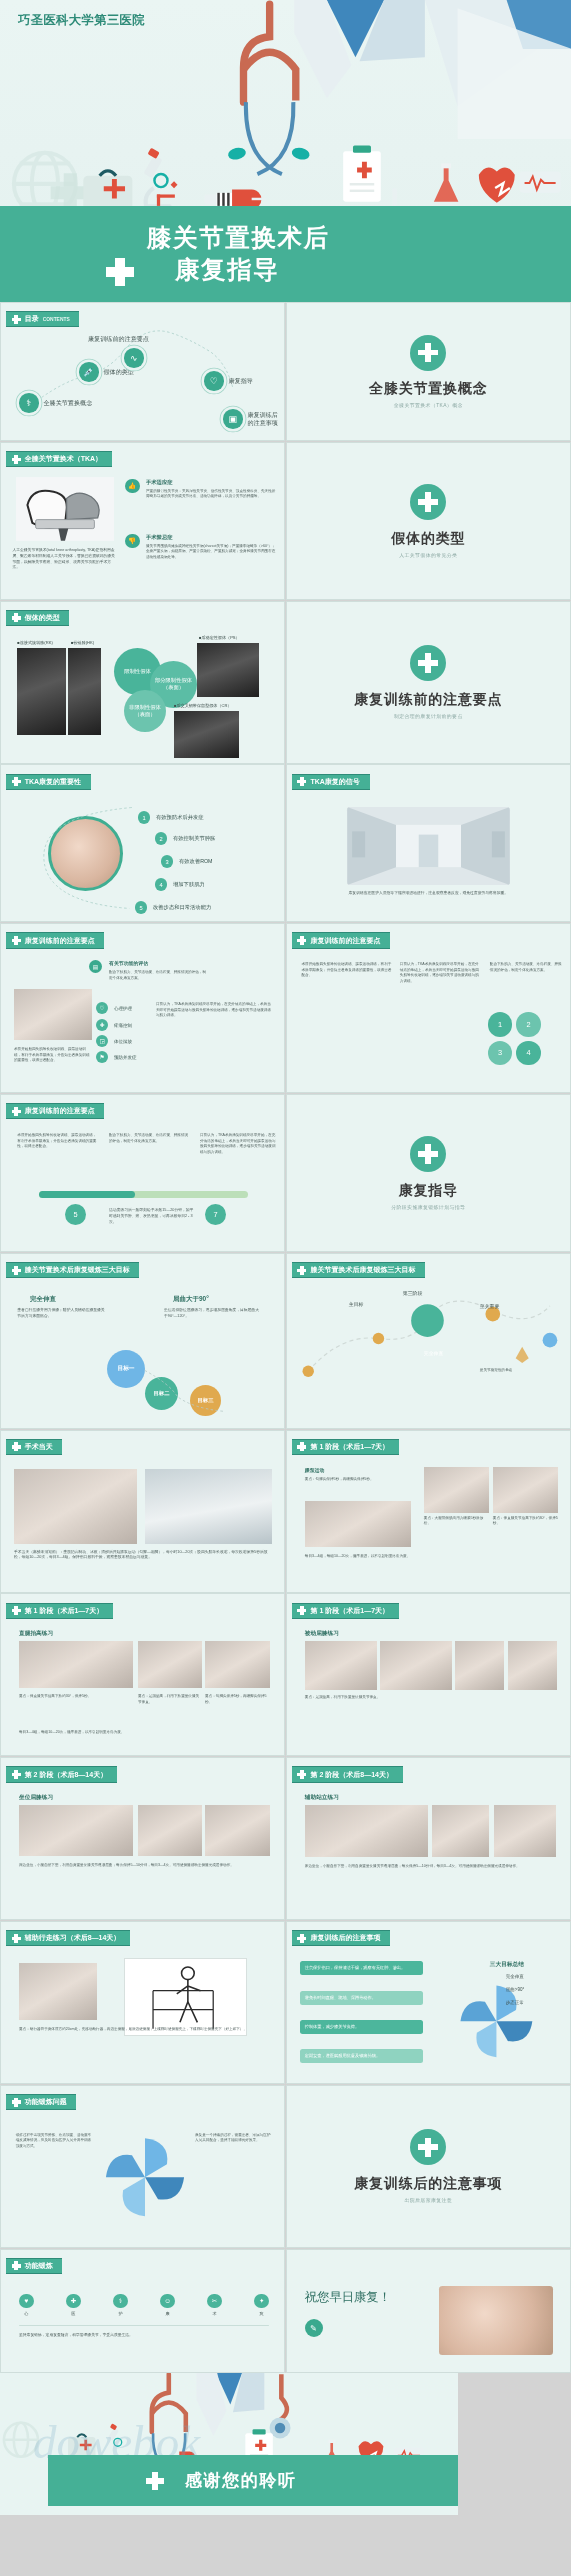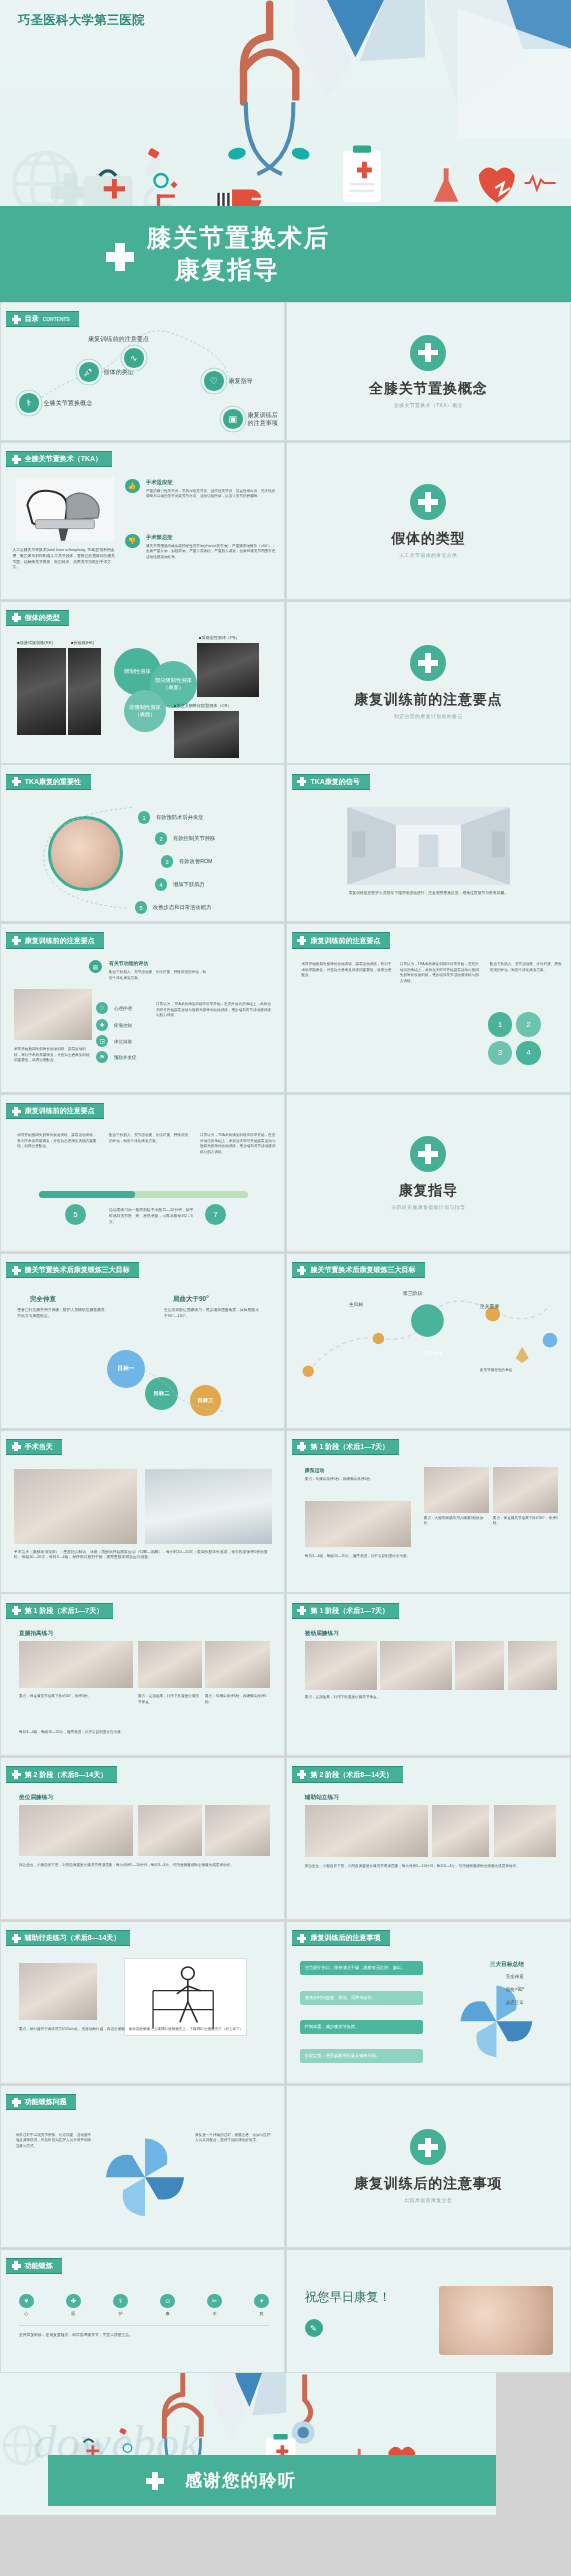--- a/index.html
+++ b/index.html
@@ -10,21 +10,21 @@
   }
   .page { width: 572px; position: relative; background: #d3d3d3; }
 
   
   .cover { width: 572px; height: 302px; background: #e8f4f2; position: relative; overflow: hidden; }
   .cover-bg { position: absolute; inset: 0; background: linear-gradient(180deg,#eaf5f3 0%,#e4f1ef 100%); }
   .hospital-name { position: absolute; left: 18px; top: 12.3px; font-size: 12.3px; font-weight: bold; color: #2e8b78; letter-spacing: 0.4px; z-index: 6; }
   .cover-art { position: absolute; inset: 0; z-index: 2; }
   .title-band { position: absolute; left: 0; top: 206px; width: 572px; height: 96px; background: #45b096; z-index: 5;
                 display: flex; align-items: center; }
-  .title-inner { display: flex; align-items: center; gap: 13px; padding-left: 106px; }
+  .title-inner { display: flex; align-items: flex-end; gap: 13px; padding-left: 106px; }
   .plus { width: 28px; height: 28px; position: relative; flex: 0 0 auto; margin-top: 5.7px; }
   .plus:before, .plus:after { content: ""; position: absolute; background: #fff; }
   .plus:before { left: 9px; top: 0; width: 9.8px; height: 28px; }
   .plus:after { left: 0; top: 9px; width: 28px; height: 9.8px; }
   .title-text { color: #fff; font-size: 24.5px; font-weight: bold; line-height: 1.32; letter-spacing: 1.6px; }
   .title-text .l2 { display: block; padding-left: 28px; }
 
   
   .grid { display: flex; flex-wrap: wrap; width: 572px; }
   .card { width: 285px; background: #e9f4f2; border: 0.8px solid #cfdedb;
@@ -86,21 +86,21 @@
   .chip { position: absolute; background: #4cb69c; color: #fff; border-radius: 2.5px;
           font-size: 4.2px; line-height: 1.45; padding: 4.1px 4.9px; }
   .chip.lite { background: #8fd3c0; }
 
   .bar { position: absolute; height: 7.4px; border-radius: 4.1px; background: #bcdfb9; }
   .bar .fill { height: 100%; border-radius: 4.1px; background: #3fae92; }
 
   .goal-circ { position: absolute; border-radius: 50%; display:flex; align-items:center; justify-content:center;
                color:#fff; font-size: 5.7px; font-weight: bold; }
 
-  .footer { width: 496px; height: 142px; background: #e8f4f2; position: relative; overflow: hidden; }
+  .footer { width: 458px; height: 142px; background: #e8f4f2; position: relative; overflow: hidden; }
   .footer-band { position: absolute; left: 0; top: 82px; width: 572px; height: 51px; background: #45b096;
                  display: flex; align-items: center; gap: 21px; padding-left: 98px; margin-left: 48px; }
   .footer-band .plus2 { width: 18px; height: 18px; position: relative; }
   .footer-band .plus2:before, .footer-band .plus2:after { content:""; position:absolute; background:#fff; }
   .footer-band .plus2:before { left: 5.7px; top: 0; width: 6.5px; height: 18px; }
   .footer-band .plus2:after { left: 0; top: 5.7px; width: 18px; height: 6.5px; }
   .footer-thanks { color: #fff; font-size: 17px; font-weight: bold; letter-spacing: 1.6px; }
   .footer-name { position: absolute; left: 16.3px; top: 8.2px; font-size: 6.5px; color: #6d8b86; }
   .wm { position: absolute; left: 33px; top: 42px; font-size: 47px; color: rgba(120,170,200,.25);
         font-style: italic; font-family: "Liberation Serif", serif; pointer-events: none; }

